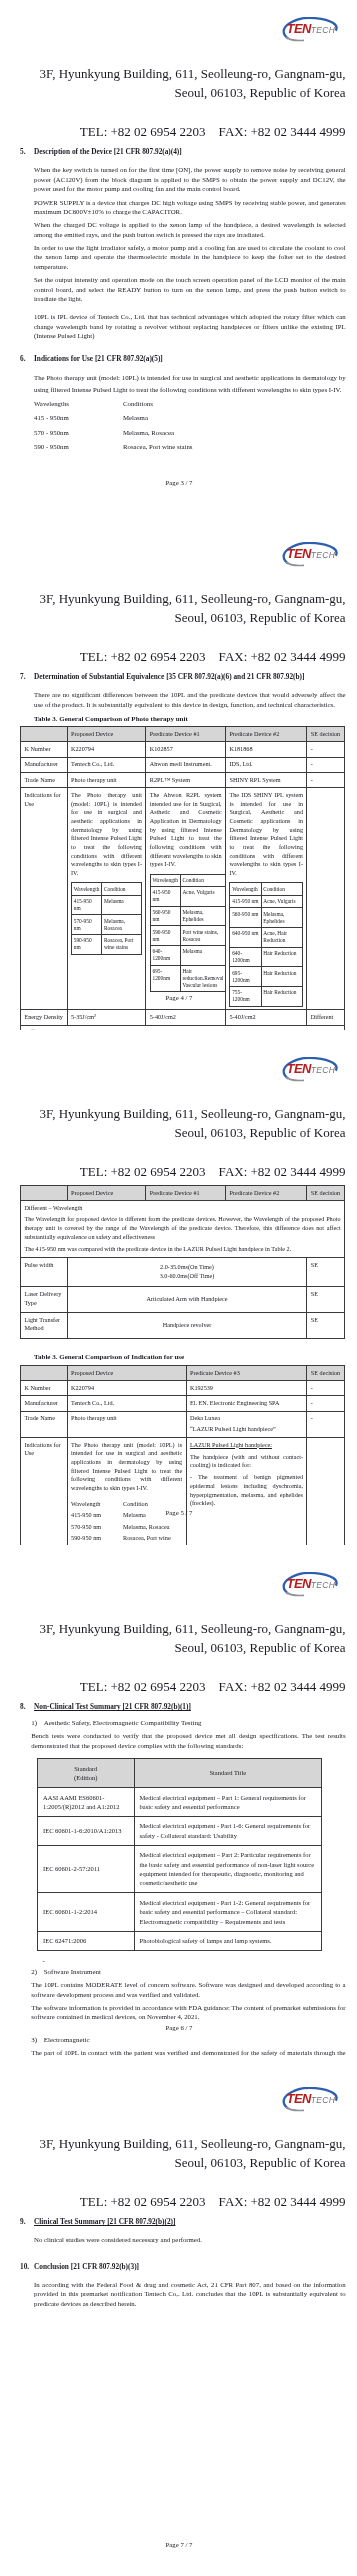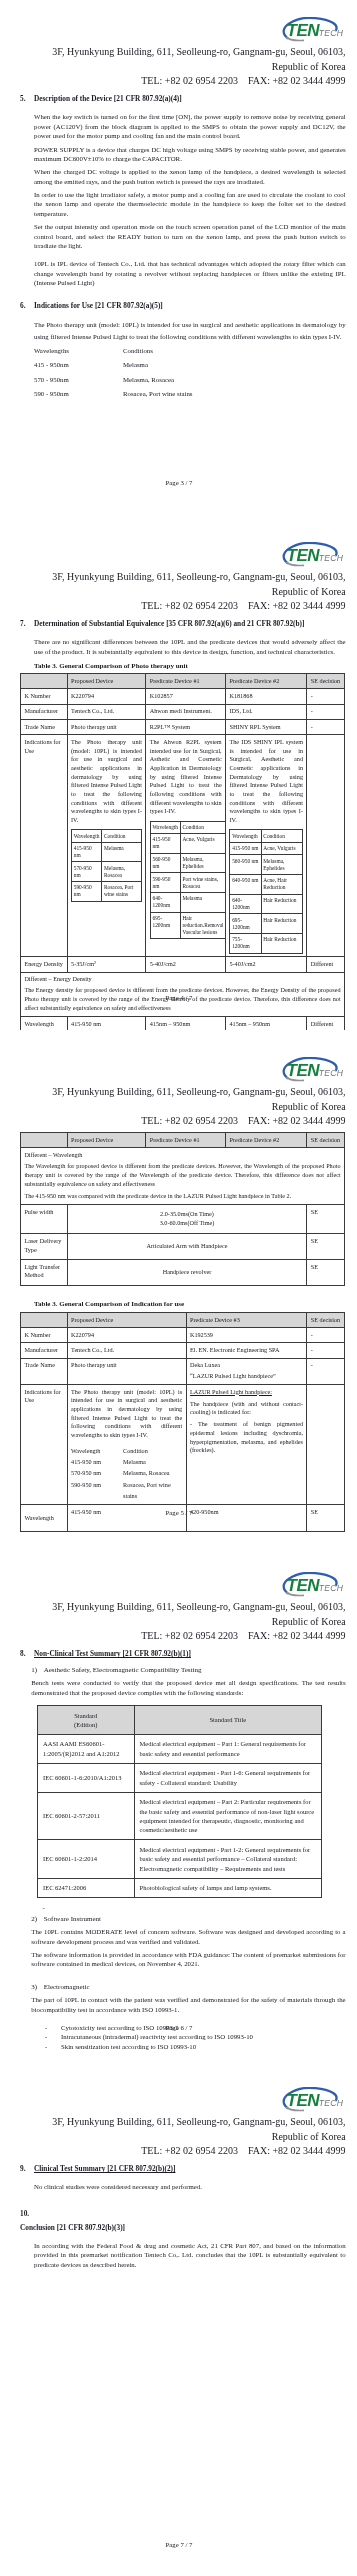--- a/index.html
+++ b/index.html
@@ -11,23 +11,23 @@
   }
   .page { position:relative; width:358px; height:515px; overflow:hidden; background:#fff; padding:0 12.4px 0 20px; }
   .page.last { height:517px; }
 
   
   .letterhead { text-align:right; padding-top:27px; }
   .letterhead.first { padding-top:17px; }
   .logo { position:relative; display:inline-block; width:67px; height:25px; margin-bottom:2.3px; }
   .logo-swoosh { position:absolute; left:0; top:0; width:67px; height:25px; }
   .logo-text { position:absolute; left:8px; top:4px; white-space:nowrap; font-style:italic; }
-  .logo-ten { font-weight:bold; font-size:17px; color:#15803d; letter-spacing:-0.6px; font-family:"Liberation Sans",sans-serif;font-style:italic; }
+  .logo-ten { font-weight:bold; font-size:13px; color:#b91c1c; letter-spacing:-0.6px; font-family:"Liberation Sans",sans-serif;font-style:italic; }
   .logo-tech { font-weight:normal; font-size:8.5px; color:#72757a; letter-spacing:0.3px; font-family:"Liberation Sans",sans-serif; }
-  .addr { font-size:10px; line-height:1.45; }
+  .addr { font-size:13px; line-height:1.45;margin-top:20px; }
   .pre { white-space:pre-wrap;text-align:right; }
 
   
   .h { display:flex; font-weight:bold; font-size:7.3px; margin-top:5.6px; }
   .h .h-num { width:14px; flex:0 0 14px; }
   .h .h-title.u { text-decoration:underline; }
   .body-block { margin-left:14px; }
   .para { text-align:justify; line-height:1.38; margin-top:4px; }
   .para.gap { margin-top:9px; }
   .spaced { line-height:1.85; }
@@ -555,21 +555,21 @@
   </div>
 
   <div class="h">
     <span class="h-num">9.</span>
     <span class="h-title u">Clinical Test Summary [21 CFR 807.92(b)(2)]</span>
   </div>
   <div class="body-block">
     <div class="para gap">No clinical studies were considered necessary and performed.</div>
   </div>
 
-  <div class="h" style="margin-top:17px;flex-direction:column;">
+  <div class="h" style="margin-top:17px;">
     <span class="h-num">10.</span>
     <span class="h-title">Conclusion [21 CFR 807.92(b)(3)]</span>
   </div>
   <div class="body-block">
     <div class="para gap">In according with the Federal Food &amp; drug and cosmetic Act, 21 CFR Part 807, and based on the information provided in this premarket notification Tentech Co,. Ltd. concludes that the 10PL is substantially equivalent to predicate devices as described herein.</div>
   </div>
 
   <div class="page-footer">Page 7 / 7</div>
 </div>
 

